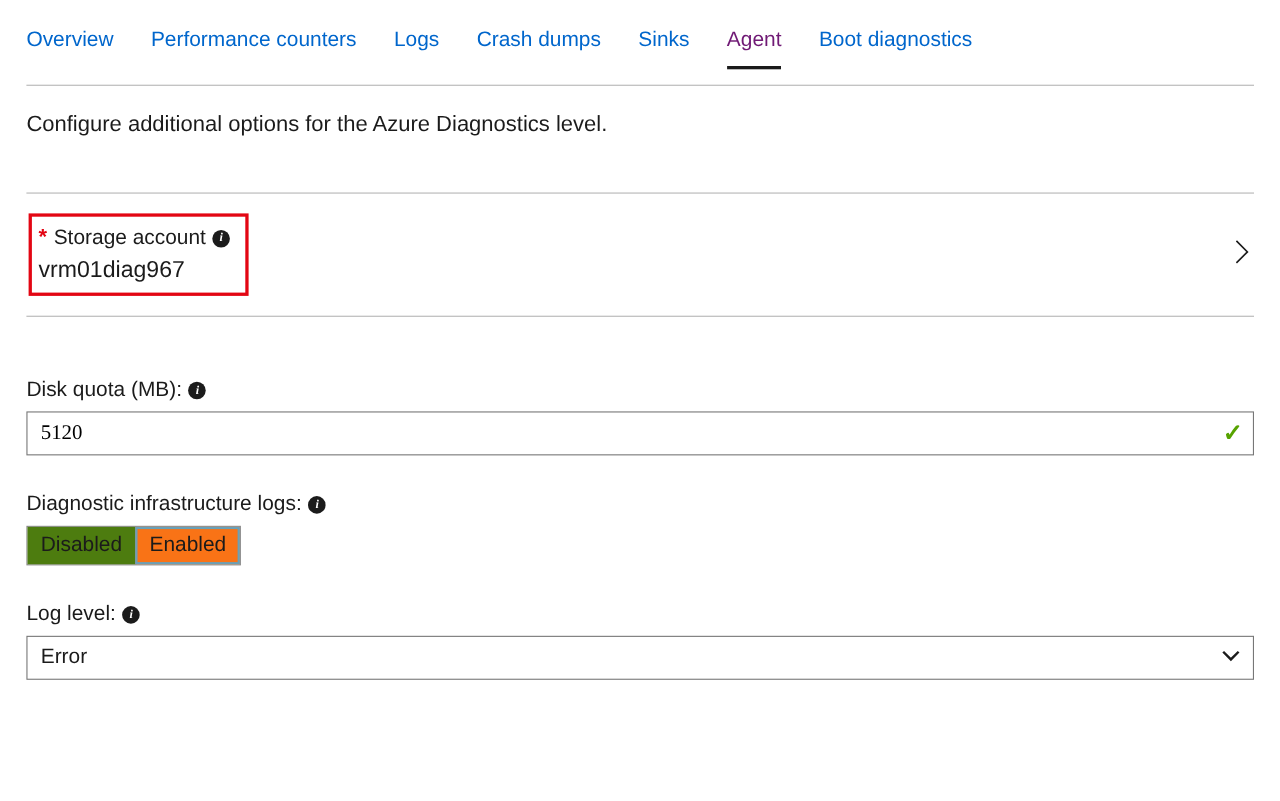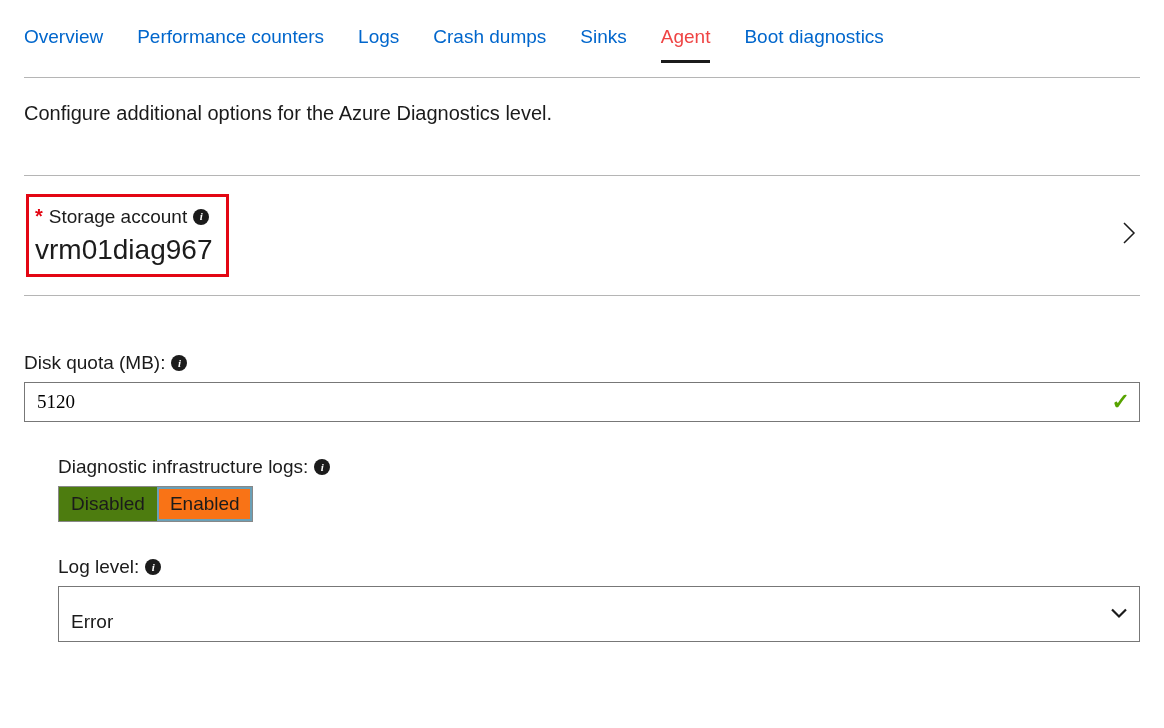--- a/index.html
+++ b/index.html
@@ -19,21 +19,21 @@
   }
   .tab {
     padding: 6px 0 12px 0;
     font-size: 19px;
     color: #0066cc;
     cursor: pointer;
     border-bottom: 3px solid transparent;
     margin-bottom: -2px;
   }
   .tab.active {
-    color: #ef4444;
+    color: #701a75;
     border-bottom: 3px solid #1b1b1b;
   }
   .description {
     margin-top: 24px;
     font-size: 20px;
     color: #1b1b1b;
   }
   .section-divider {
     border: none;
     border-top: 1px solid #b5b5b5;
@@ -64,21 +64,21 @@
     align-items: center;
     gap: 4px;
   }
   .required-star {
     color: #e30613;
     font-weight: 700;
     font-size: 20px;
     margin-right: 2px;
   }
   .field-value {
-    font-size: 28px;
+    font-size: 21px;
     color: #1b1b1b;
     margin-top: 6px;
   }
   .info-icon {
     display: inline-flex;
     align-items: center;
     justify-content: center;
     width: 16px;
     height: 16px;
     border-radius: 50%;
@@ -92,21 +92,21 @@
     margin-left: 2px;
   }
   .chevron {
     font-size: 22px;
     color: #1b1b1b;
     padding-right: 4px;
   }
   .form-group {
     margin-top: 56px;
   }
-  .form-group + .form-group { margin-top: 34px; margin-left: 34px; }
+  .form-group + .form-group { margin-top: 34px; }
   .form-label {
     font-size: 19px;
     color: #1b1b1b;
     display: flex;
     align-items: center;
     gap: 4px;
     margin-bottom: 8px;
   }
   .text-input {
     width: 100%;
@@ -144,21 +144,21 @@
     outline: 2px solid #6aa0b7;
     outline-offset: -2px;
   }
   .toggle-btn + .toggle-btn { border-left: 1px solid #888; }
   .select-wrap {
     position: relative;
     width: 100%;
   }
   .select-input {
     width: 100%;
-    padding: 24px 36px 8px 12px;
+    padding: 8px 36px 8px 12px;
     font-size: 19px;
     border: 1px solid #777;
     background: #fff;
     appearance: none;
     cursor: pointer;
     font-family: inherit;
   }
   .select-caret {
     position: absolute;
     right: 12px;

